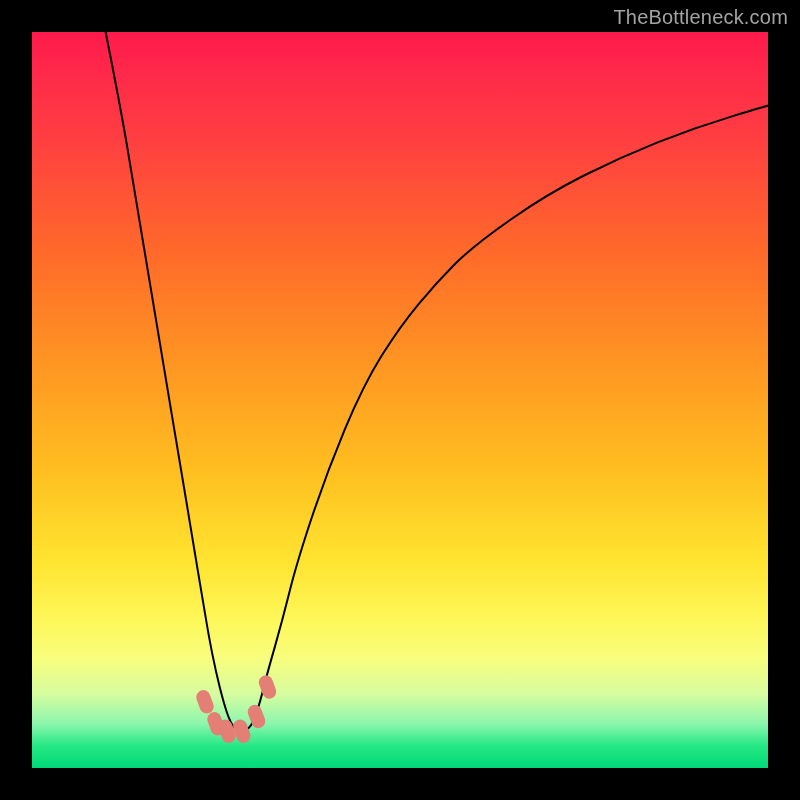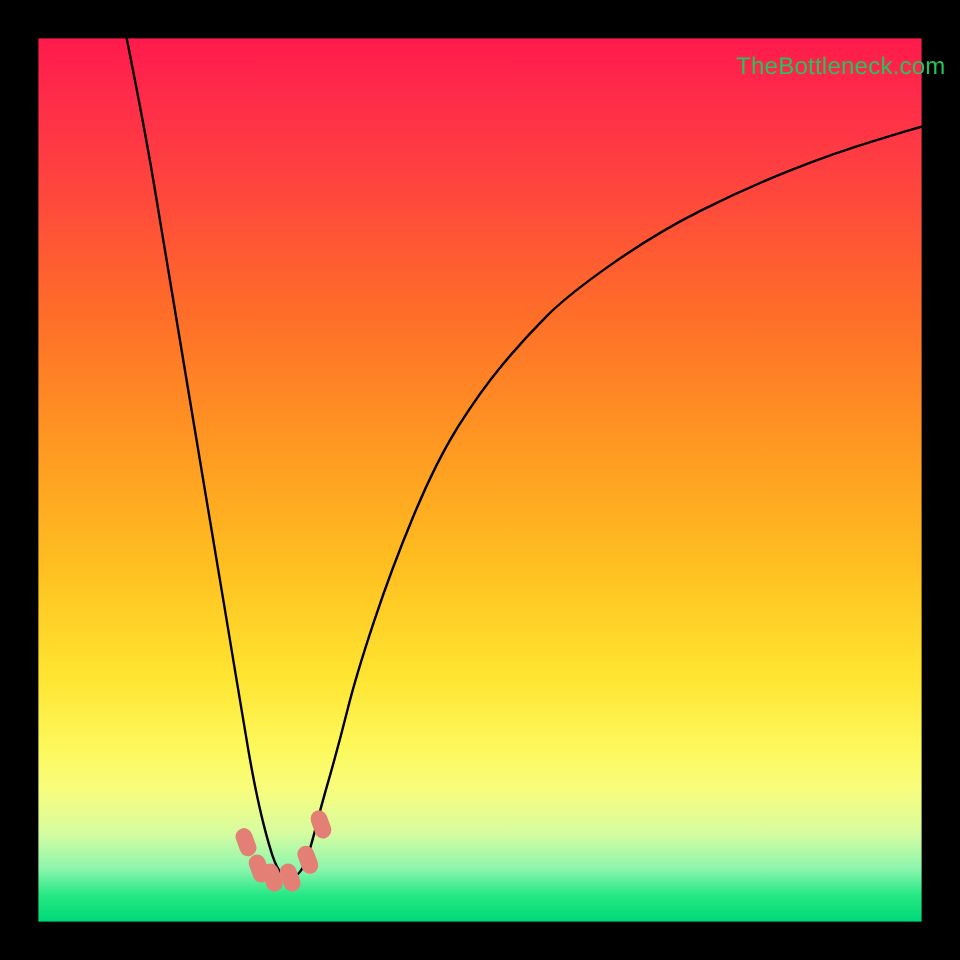--- a/index.html
+++ b/index.html
@@ -39,26 +39,25 @@
       #d6fca0 90%,
       #8cf6ae 94%,
       #25e884 97%,
       #00d978 100%
     );
   }
   .watermark {
     position: absolute;
     top: 6px;
     right: 12px;
-    color: #22c55e;
+    color: #a3a3a3;
     font-size: 20px;
     font-weight: 500;
     letter-spacing: 0.2px;
     user-select: none;
-    margin-top: 39px;
   }
   svg.curve {
     position: absolute;
     left: 0;
     top: 0;
     width: 736px;
     height: 736px;
     overflow: visible;
   }
   .curve-path {

